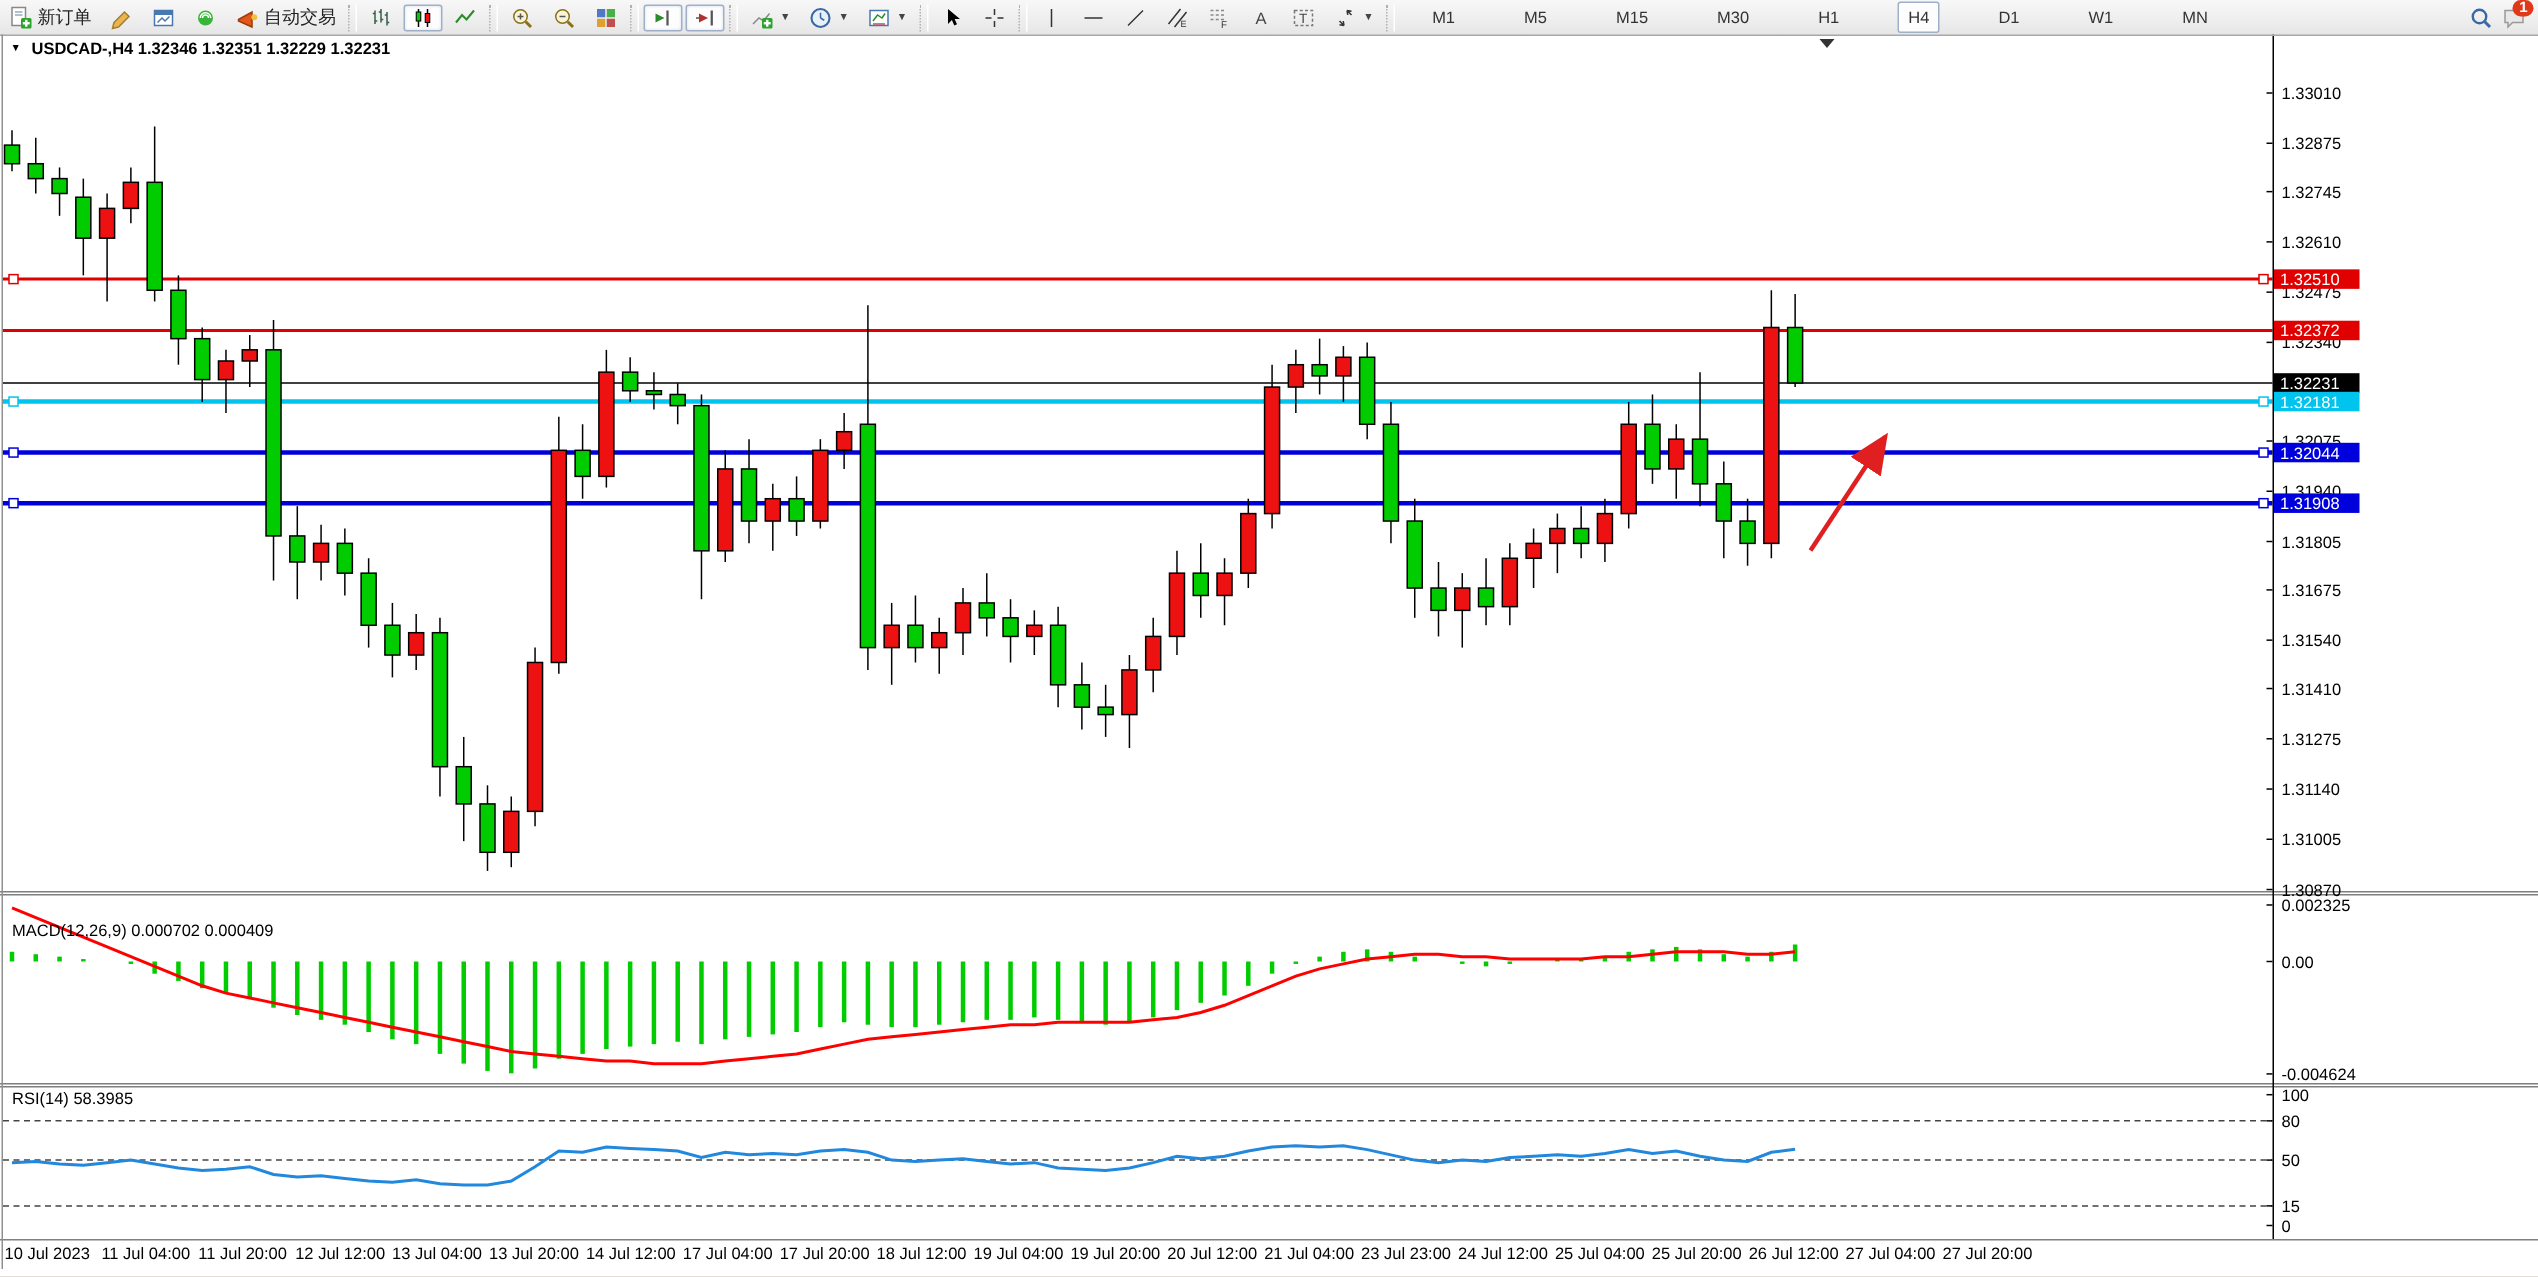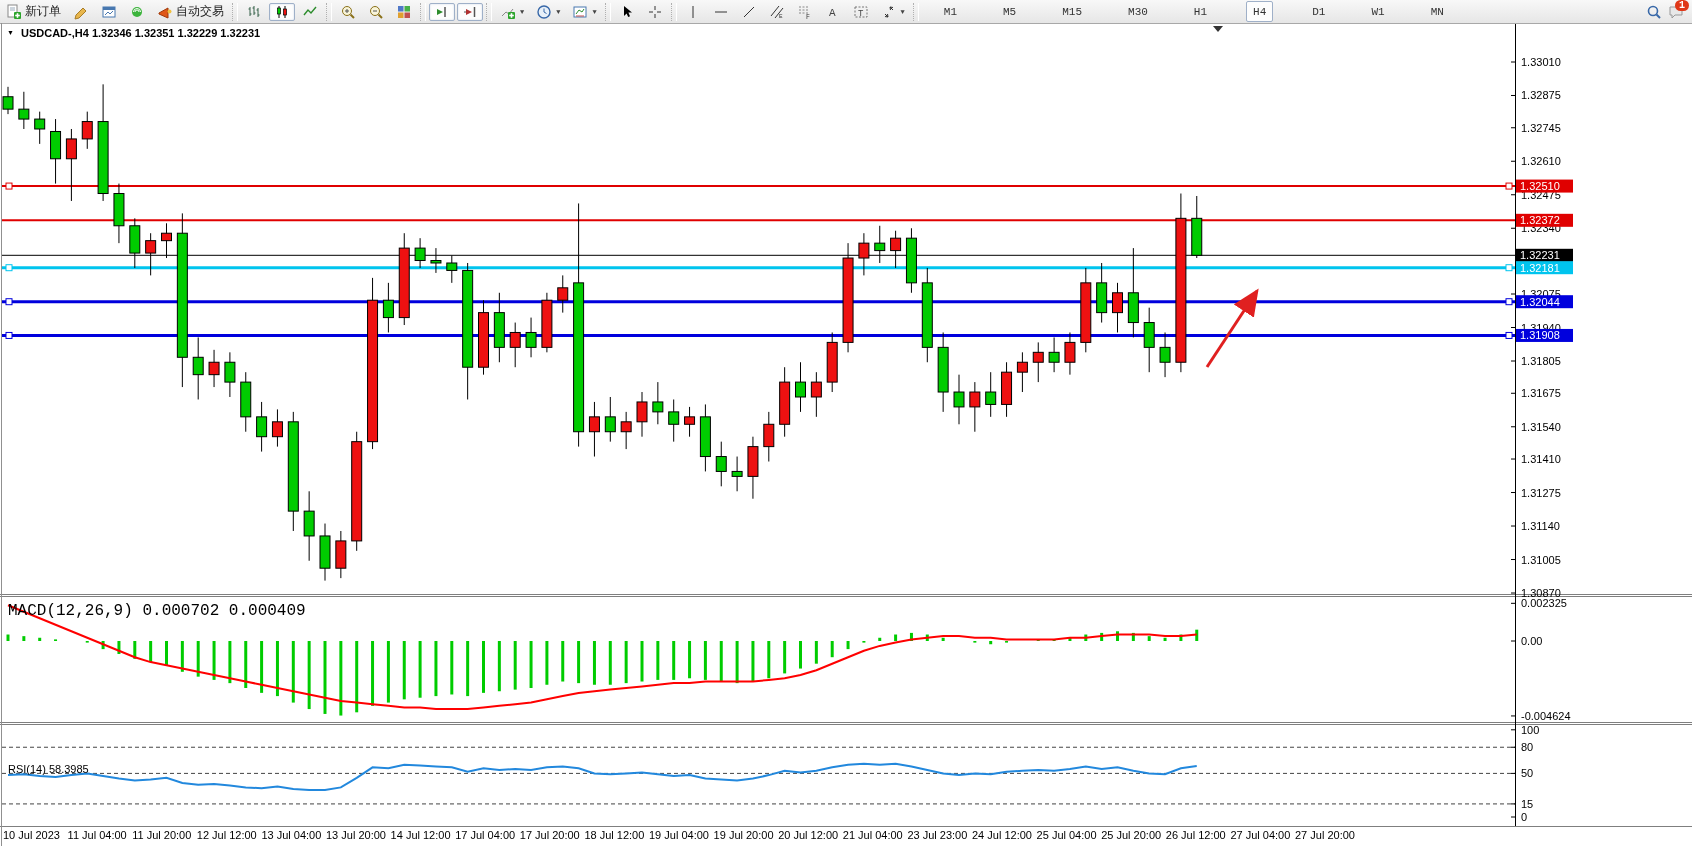--- a/index.html
+++ b/index.html
@@ -1,40 +1,40 @@
 <!DOCTYPE html>
 <html><head>
 <meta charset="utf-8">
 <style>
   html,body{margin:0;padding:0;background:#d4d0c8;width:1692px;height:851px;overflow:hidden;
     font-family:"Liberation Sans","DejaVu Sans",sans-serif;}
   #app{position:relative;width:1692px;height:851px;background:#fff;}
   
   #toolbar{position:absolute;left:0;top:0;width:1692px;height:23px;
     background:linear-gradient(#f8f8f8,#e6e6e6);border-bottom:1px solid #a8a8a8;
-    display:flex;align-items:center;font-size:12px;color:#222;user-select:none;font-family:Liberation Mono, monospace;}
+    display:flex;align-items:center;font-size:12px;color:#222;user-select:none;}
   .tb-btn{display:flex;align-items:center;gap:3px;padding:1px 4px;margin:0 1px;border:1px solid transparent;
     border-radius:2px;height:18px;box-sizing:border-box;white-space:nowrap;}
   .tb-btn.pressed{background:#fdfdfd;border-color:#9fb0c8;box-shadow:inset 0 0 2px #cfd8e8;}
   .tb-sep{width:6px;height:18px;margin:0 2px;border-left:1px dotted #b0b0b0;border-right:1px solid #fff;
     box-sizing:border-box;}
   .tf{padding:1px 6px;margin:16px;border:1px solid transparent;border-radius:2px;font-size:11px;color:#333;height:17px;
     display:flex;align-items:center;}
   .tf.active{background:#fdfdfd;border-color:#9fb0c8;}
   .caret{font-size:7px;color:#444;margin-left:1px;}
   .tb-right{margin-left:auto;display:flex;align-items:center;margin-right:8px;gap:6px;}
   .badge{position:absolute;right:-5px;top:-4px;background:#e03818;color:#fff;border-radius:8px;
     font-size:10px;line-height:11px;padding:0 4px;font-weight:bold;}
   .bubble-wrap{position:relative;}
   
   .ovl{position:absolute;z-index:5;color:#000;white-space:nowrap;}
   #chart-title{left:7px;top:27px;font-size:11px;font-weight:bold;}
   #chart-title .tri{font-size:7px;vertical-align:2px;margin-right:4px;}
-  #macd-label{left:8px;top:602px;font-size:16px;font-family:Liberation Mono, monospace;}
-  #rsi-label{left:8px;top:727px;font-size:11px;margin-top:36px;}
+  #macd-label{left:8px;top:615px;font-size:11px;}
+  #rsi-label{left:8px;top:727px;font-size:11px;}
   #bottom-strip{position:absolute;left:0;top:846px;width:1692px;height:5px;background:#d4d0c8;
     border-top:1px solid #a0a0a0;}
   svg#chart{position:absolute;left:0;top:0;z-index:1;}
   .icon16{width:16px;height:16px;display:block;}
 </style>
 </head>
 <body>
 
 <div id="app">
 

